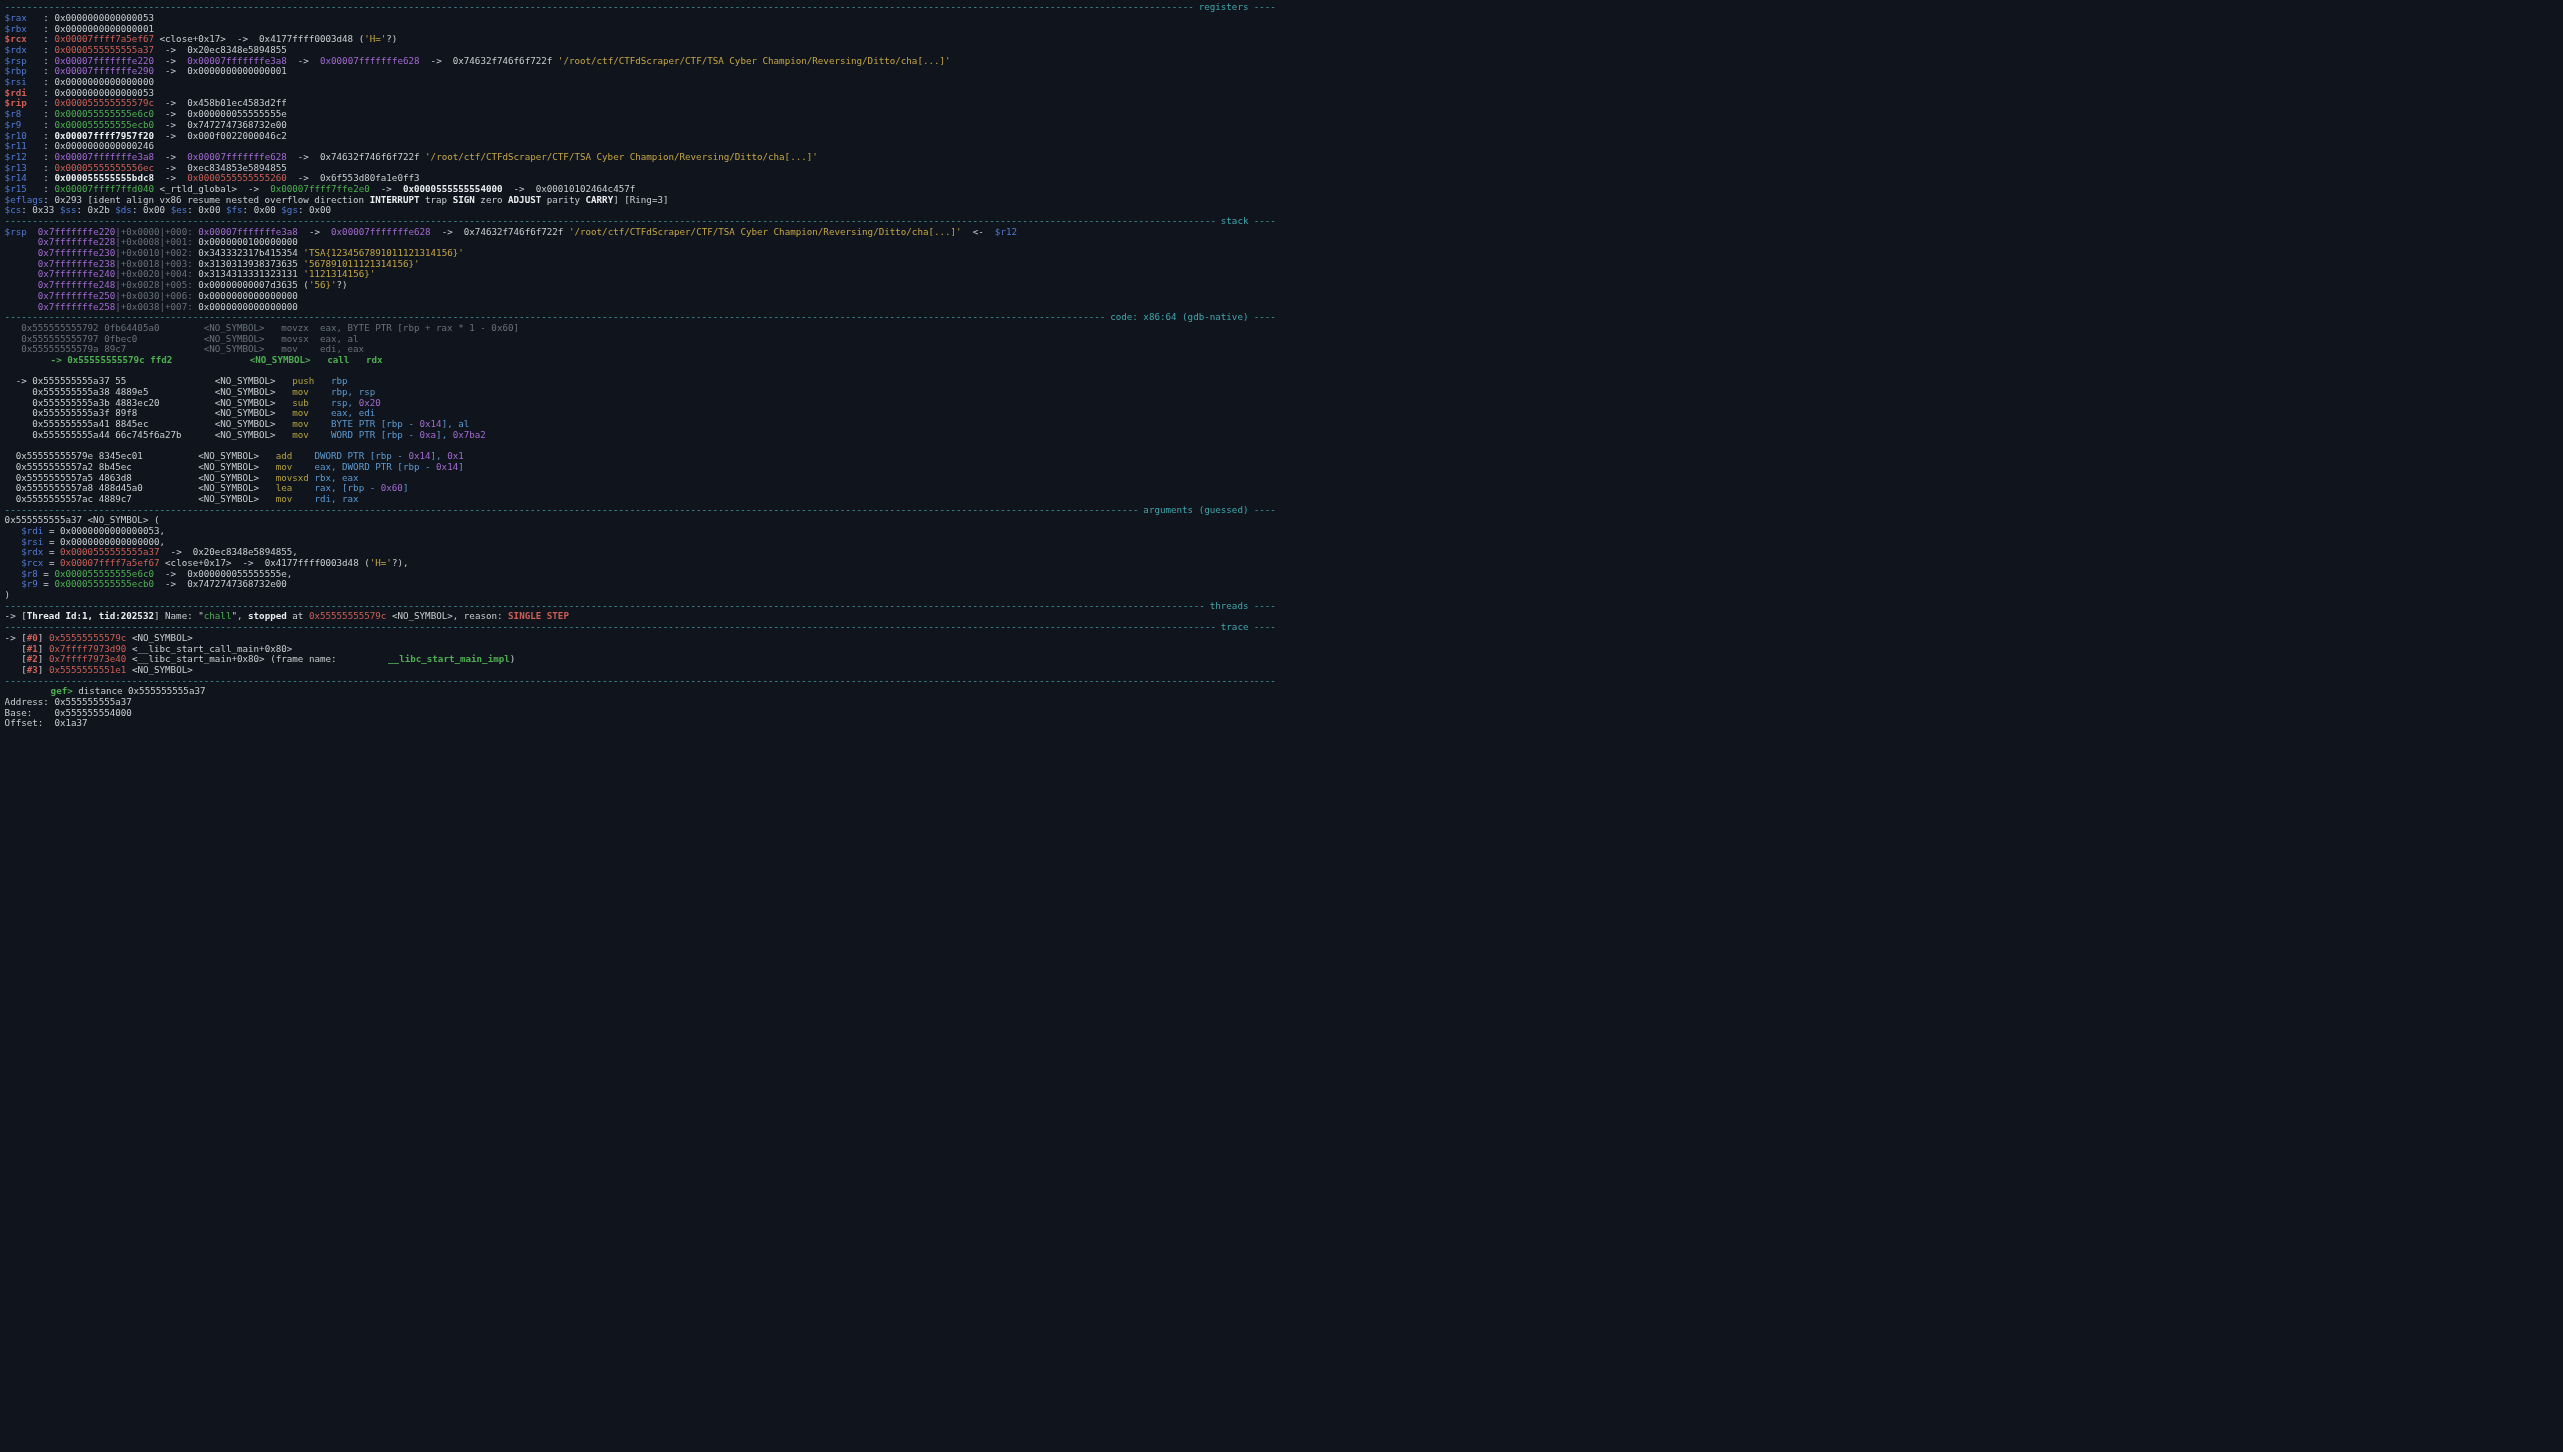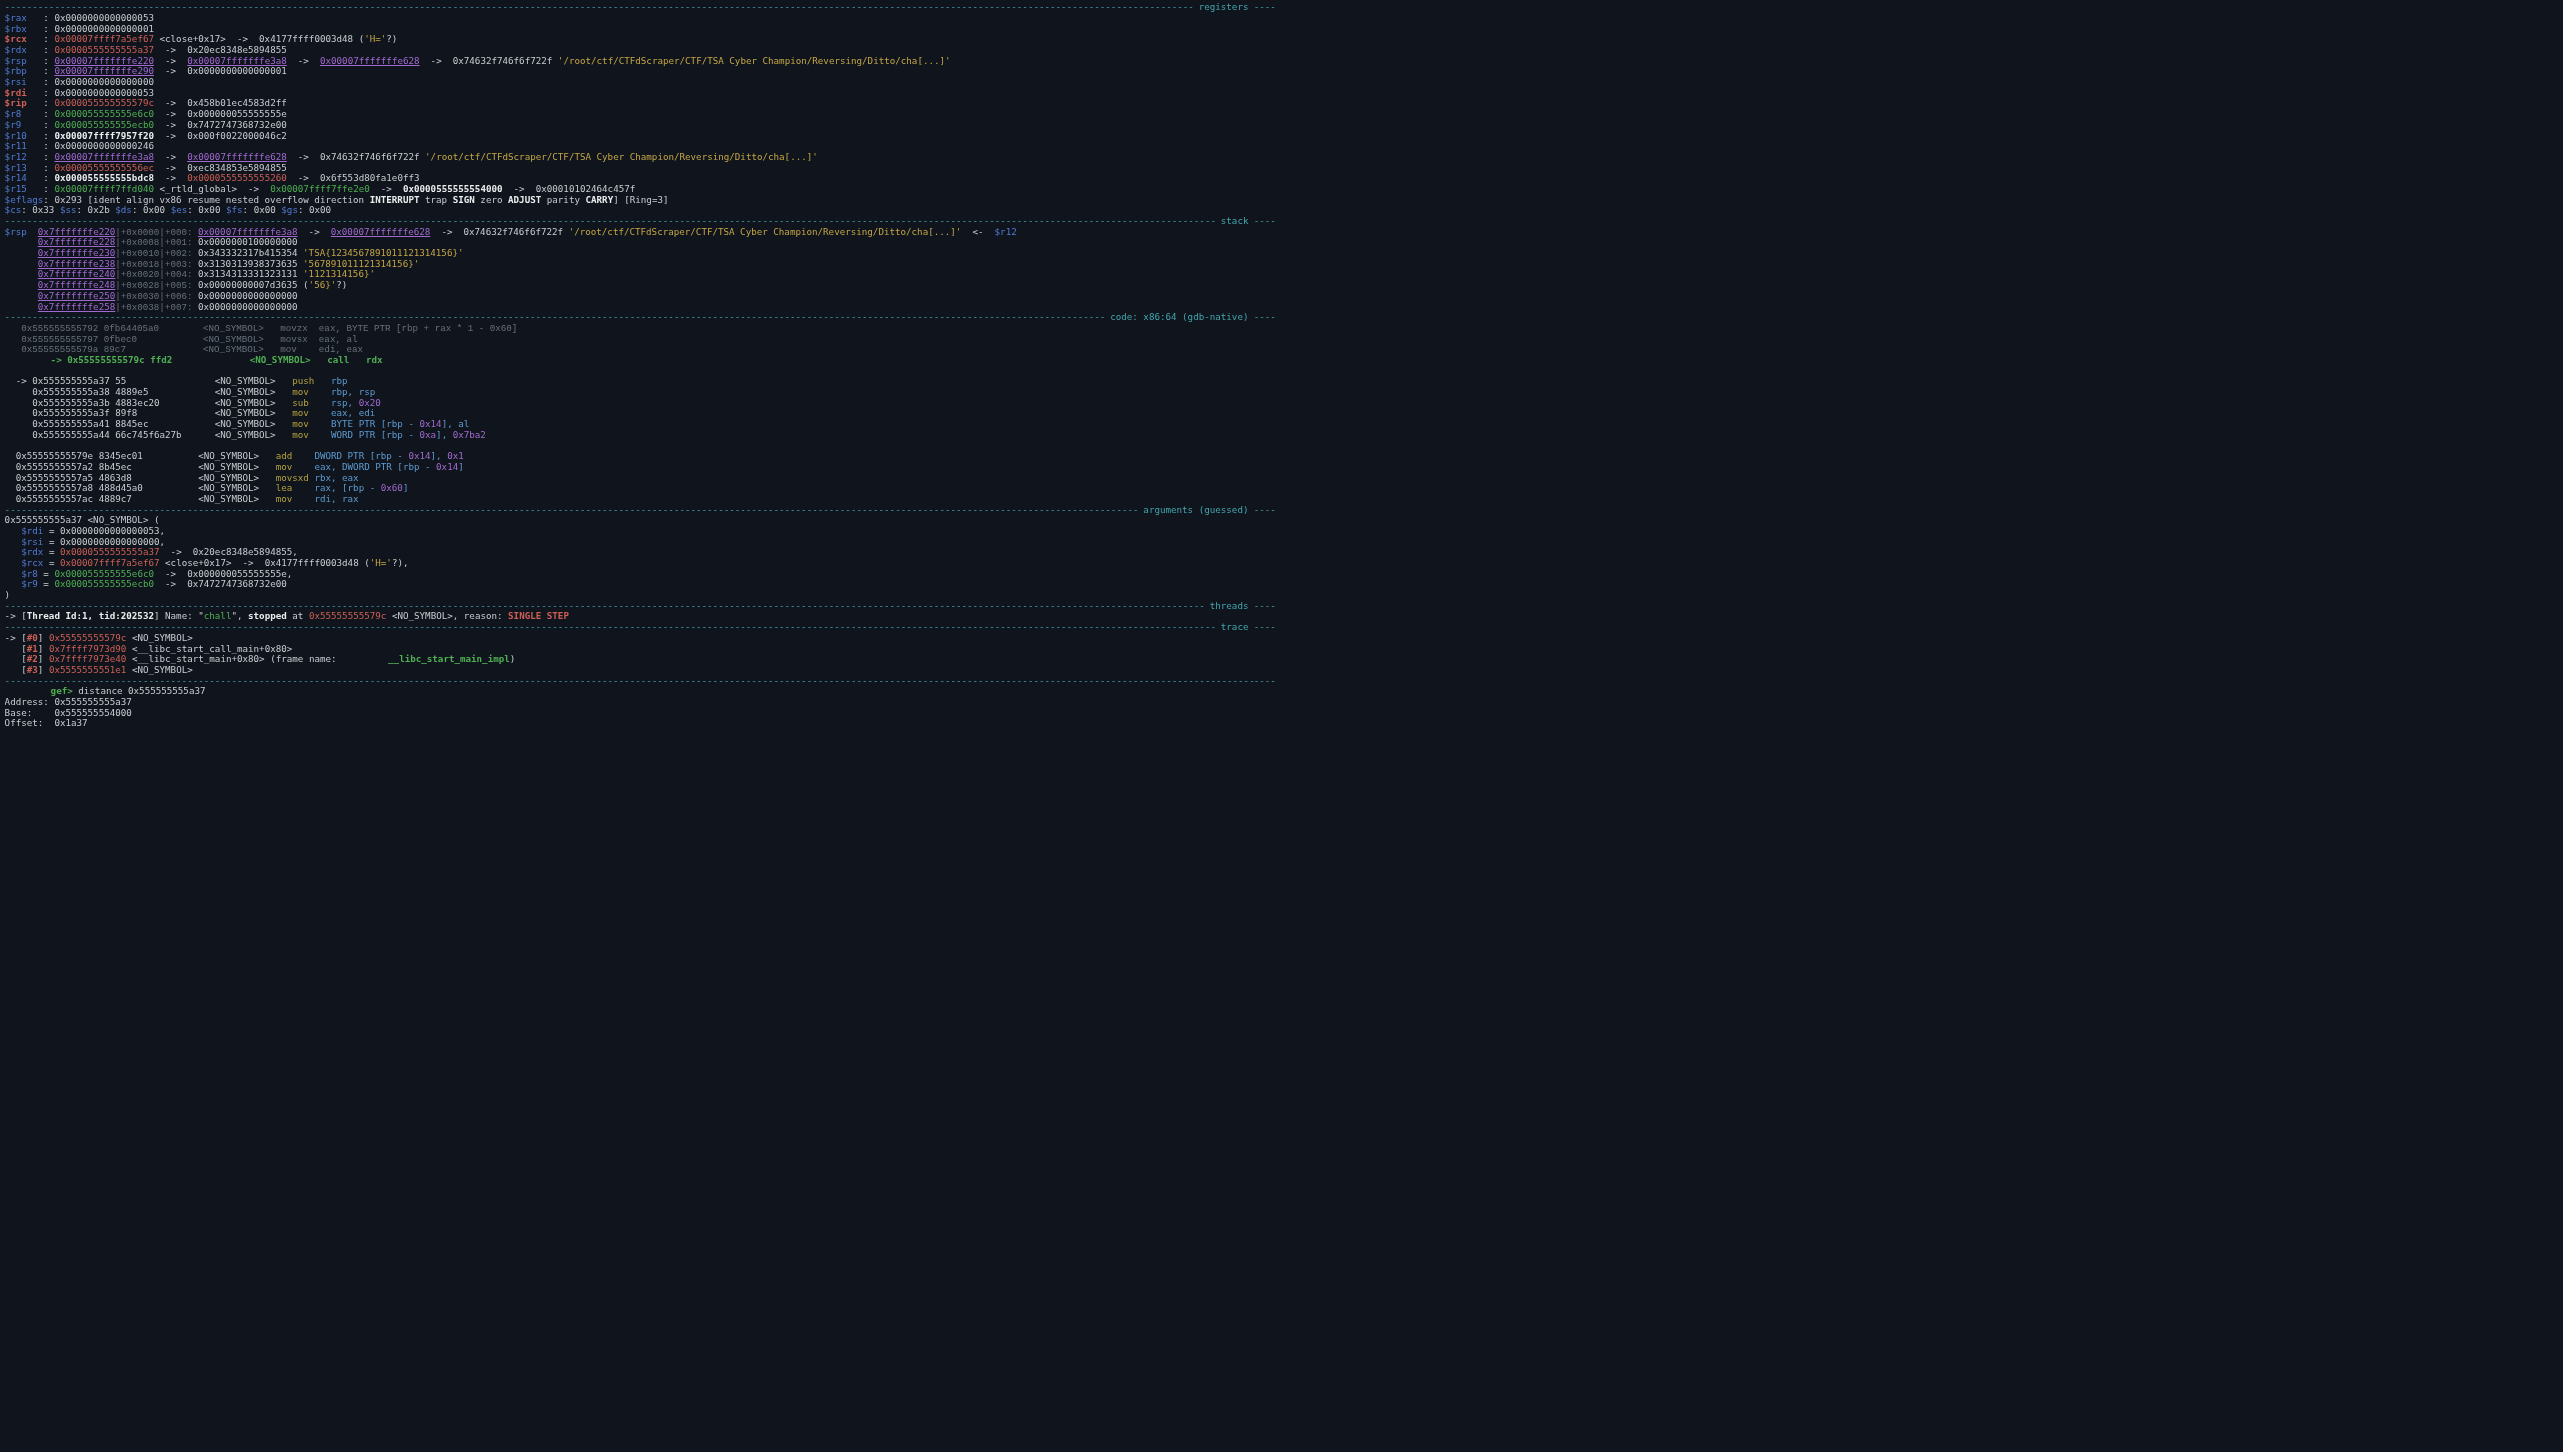--- a/index.html
+++ b/index.html
@@ -12,25 +12,25 @@
   .term{padding:2.3px 6.1px 0 4.6px;}
   .line{height:10.7px;white-space:pre;overflow:hidden;}
   .sep{height:10.7px;display:flex;align-items:center;color:var(--teal);white-space:pre;overflow:hidden;}
   .fill{flex:1 1 auto;overflow:hidden;white-space:pre;}
   .fill::before{content:"------------------------------------------------------------------------------------------------------------------------------------------------------------------------------------------------------------------------------------------------------------------------------------------------------------------------------------------------------------";}
   .lbl{padding:0 5.3px;}
   .lbl:empty{padding:0;}
   .tail::before{content:"----";}
   .w{color:var(--foreground);}
   .wb{color:var(--bright);font-weight:bold;text-align:right;}
-  .d{color:var(--dim);font-family:Liberation Mono, monospace;}
+  .d{color:var(--dim);}
   .b{color:var(--blue);}
   .r{color:var(--red);}
   .rb{color:var(--red);font-weight:bold;}
-  .p{color:var(--purple);text-decoration:underline;}
+  .p{color:var(--purple);}
   .y{color:var(--yellow);}
   .g{color:var(--green);}
   .gb{color:var(--green);font-weight:bold;margin-left:46px;}
   .mn{color:var(--mnemonic);}
   .op{color:var(--operand);}
   .imm{color:var(--purple);}
 </style>
 </head>
 <body>
 

